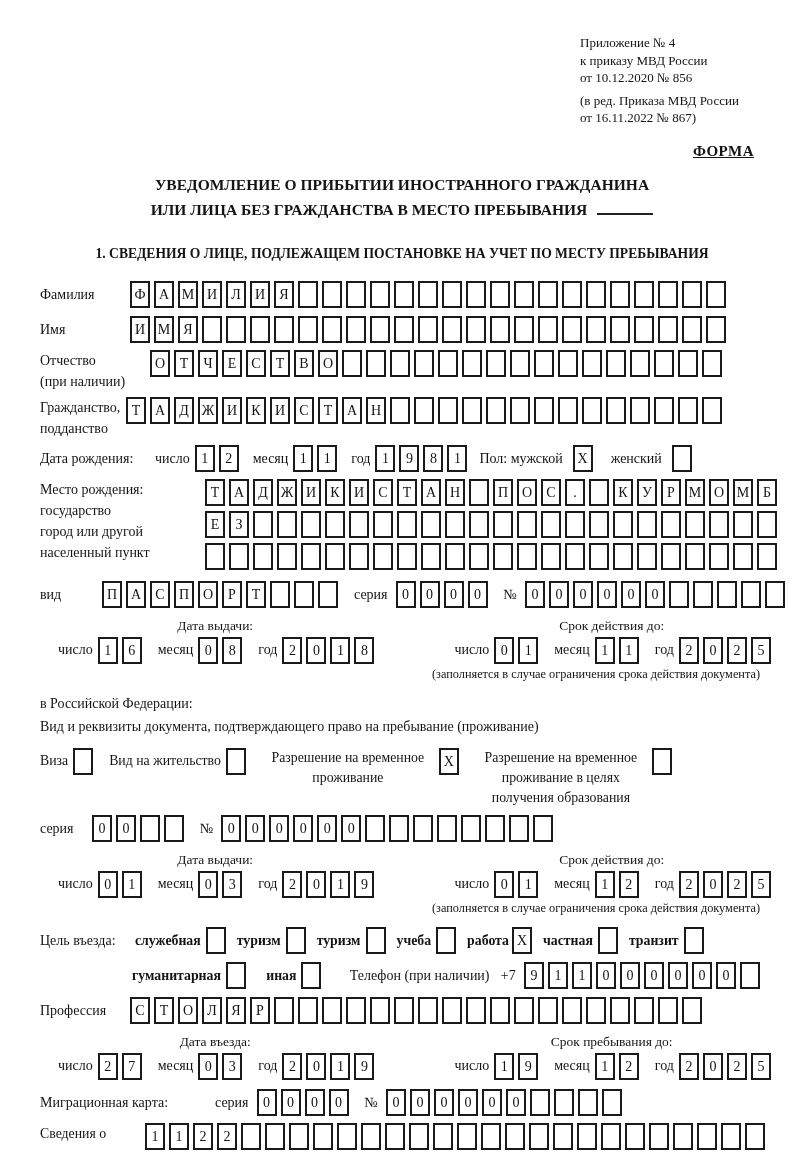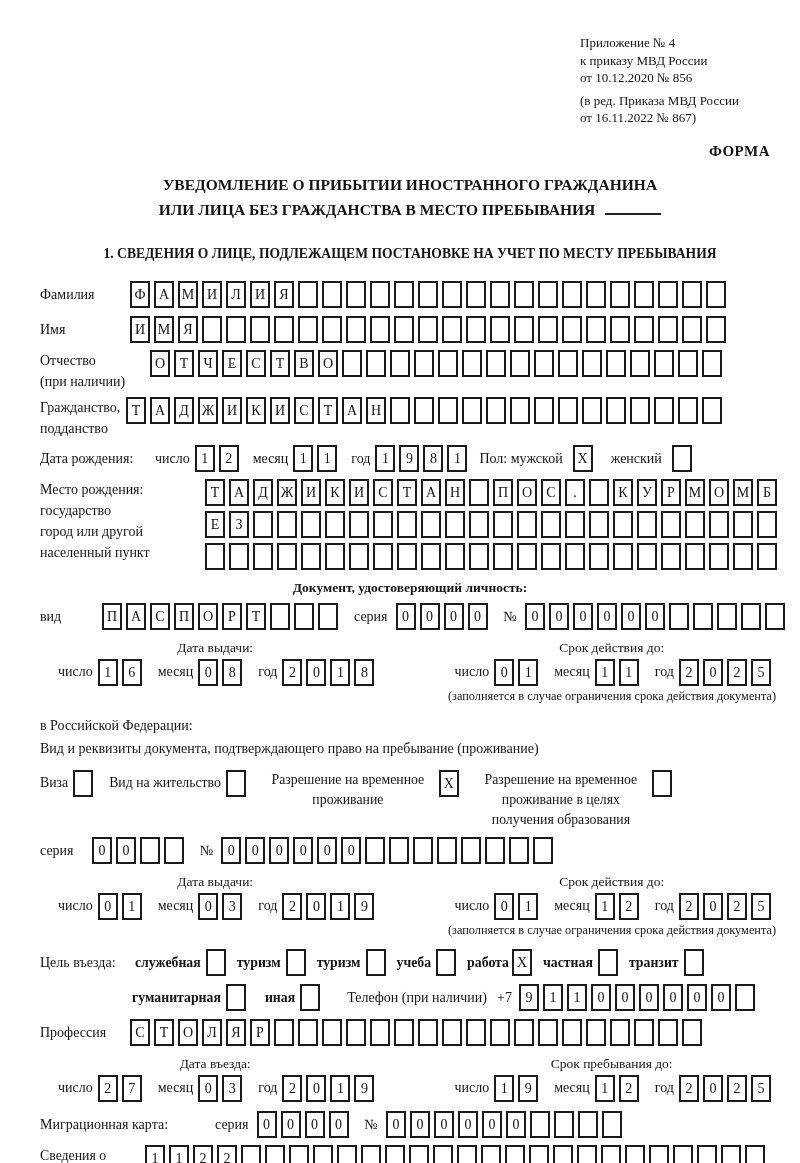--- a/index.html
+++ b/index.html
@@ -1,25 +1,25 @@
 <!DOCTYPE html>
 <html><head>
 <meta charset="utf-8">
 <style>
   * { box-sizing: border-box; }
   html,body { margin:0; padding:0; background:#ffffff; }
   .sheet {
     width:800px; height:1163px; overflow:hidden;
     font-family:"Liberation Serif","DejaVu Serif",serif;
-    color:#141414; padding:34px 20px 0 40px; position:relative;
+    color:#141414; padding:34px 36px 0 40px; position:relative;
   }
   
   .annex { margin-left:540px; width:230px; font-size:13px; line-height:17.5px; }
   .annex-ed { margin-top:5px; }
-  .forma { text-align:right; padding-right:10px; font-weight:bold; font-size:15px; margin-top:16px; letter-spacing:0.5px; }
+  .forma { text-align:right; padding-right:10px; font-weight:bold; font-size:15px; margin-top:16px; letter-spacing:0.5px;text-decoration:underline; }
   .title { text-align:center; font-weight:bold; font-size:15.5px; line-height:25px; margin-top:12px; }
   .blank-underline { display:inline-block; width:56px; border-bottom:2px solid #222; margin-left:10px; height:13px; }
   .sec-heading { text-align:center; font-weight:bold; font-size:13.6px; margin-top:24px; margin-bottom:18px; }
 
   
   .frow { display:flex; align-items:center; margin-bottom:5px; min-height:30px; }
   .frow.top { align-items:flex-start; }
   .flabel { flex:none; font-size:14px; line-height:21px; }
   .w62{width:62px} .w90{width:90px} .w105{width:105px} .w110{width:110px}
   .w86{width:86px} .w115{width:115px} .w165{width:165px} .w175{width:175px}
@@ -53,21 +53,21 @@
   
   .opts-row { display:flex; align-items:flex-start; margin-top:10px; margin-bottom:6px; }
   .opt { display:flex; align-items:center; margin-right:16px; }
   .opt.multi { align-items:flex-start; }
   .opt-label { font-size:13.8px; }
   .opt-label.center { text-align:center; width:172px; line-height:20px; }
 
   
   .p-opt { display:inline-flex; align-items:center; margin-right:11px; }
   .p-opt .opt-label { margin-right:0;font-weight:bold; }
-  .indent { padding-left:92px; }
+  .indent { padding-left:92px;justify-content:space-between; }
   .phone-label { margin:0 10px 0 16px; font-size:14px; }
   .phone-prefix { margin-right:7px; font-size:14px; }
 
   
   .legal .flabel { font-size:13.8px; line-height:21.5px; }
 </style>
 </head>
 <body>
 
 <div class="sheet">
@@ -329,21 +329,20 @@
           <span class="box"></span>
           <span class="box"></span>
           <span class="box"></span>
           <span class="box"></span>
           <span class="box"></span>
           <span class="box"></span>
         </div>
     </div>
   </div>
 
-  <div class="doc-heading">Документ, удостоверяющий личность:</div>
 
   <div class="frow">
     <span class="flabel w62">вид</span>
     <span class="boxes">
         <span class="box">П</span>
         <span class="box">А</span>
         <span class="box">С</span>
         <span class="box">П</span>
         <span class="box">О</span>
         <span class="box">Р</span>

